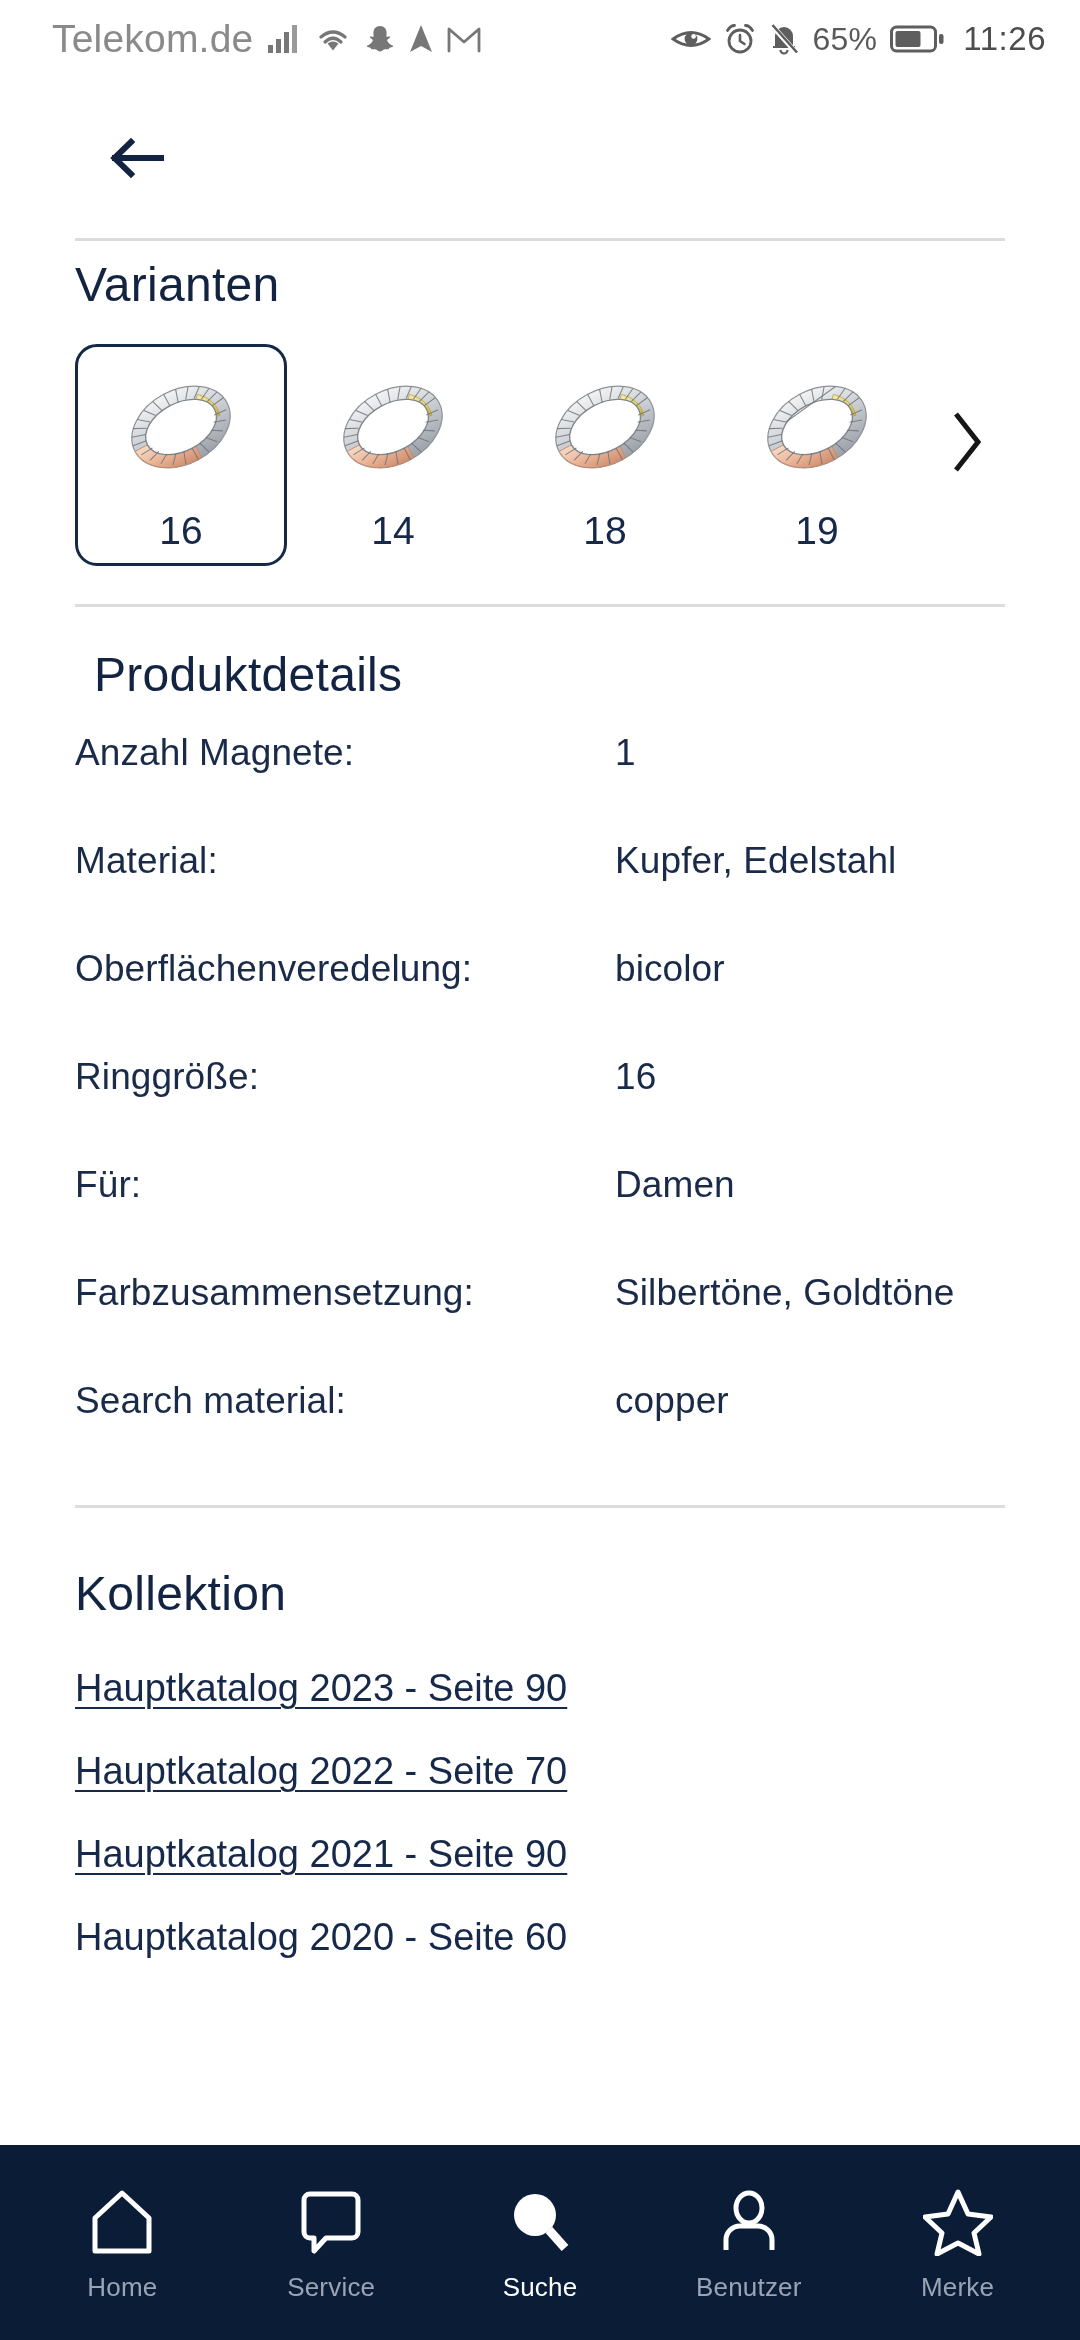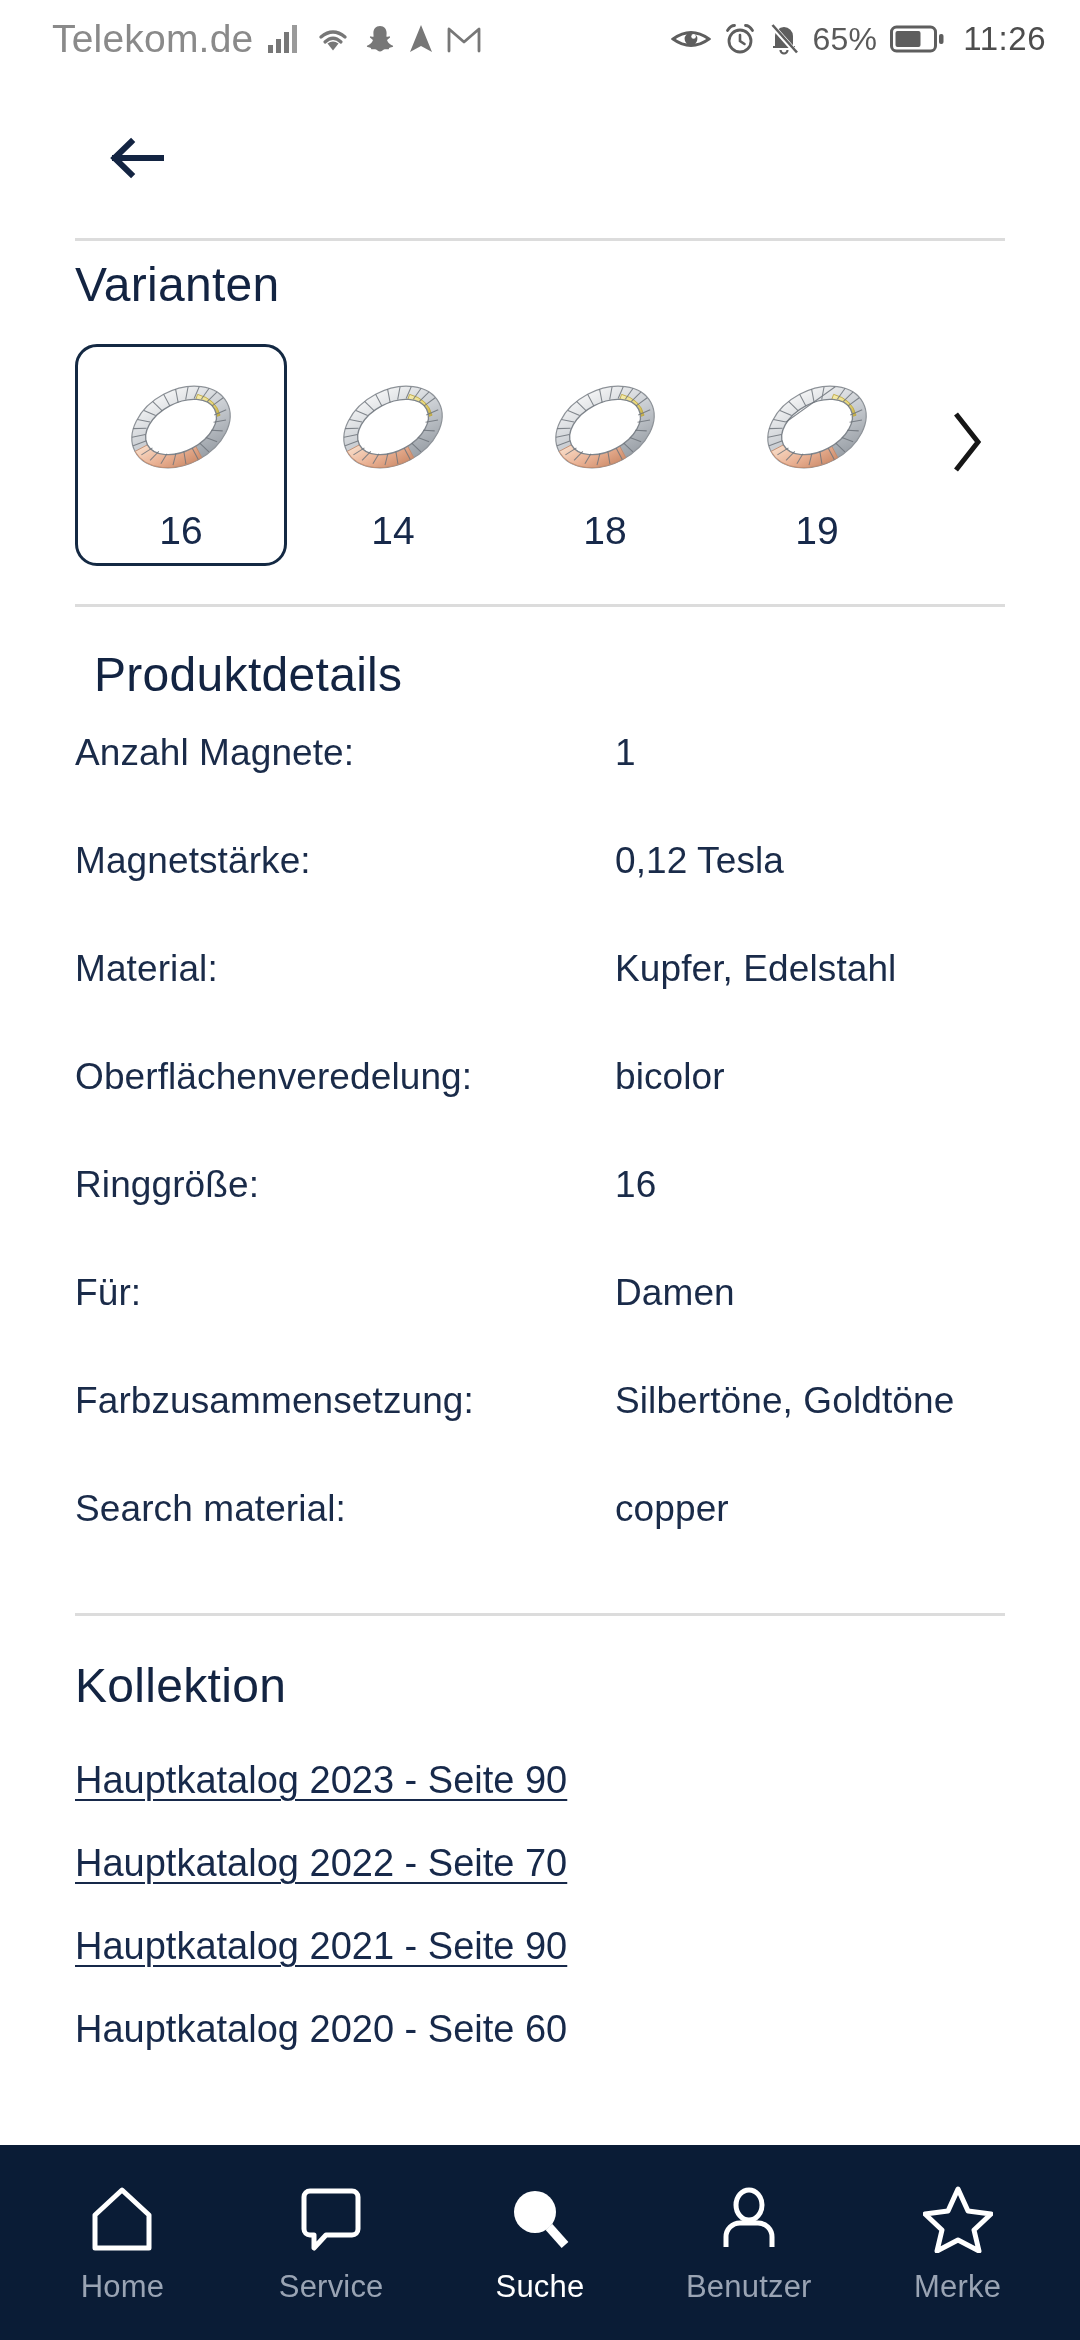--- a/index.html
+++ b/index.html
@@ -176,21 +176,21 @@
     letter-spacing: .1px;
   }
   .detail-value {
     font-size: 37px;
     color: #1a2b49;
     white-space: nowrap;
     letter-spacing: .1px;
   }
 
   
-  #kollektion-section { padding-top: 42px; }
+  #kollektion-section { padding-top: 58px; }
   #kollektion-title { margin-bottom: 26px; }
 
   .collection-link {
     display: block;
     font-size: 38px;
     color: #17294a;
     text-decoration: underline;
     text-underline-offset: 6px;
     text-decoration-thickness: 2px;
     line-height: 83px;
@@ -224,21 +224,21 @@
     background: transparent;
     border: 0;
   }
   .nav-icon {
     height: 72px;
     display: flex;
     align-items: center;
     justify-content: center;
   }
   .nav-label {
-    font-size: 31px;
+    font-size: 26px;
     color: #9aa4b4;
     line-height: 1;
     letter-spacing: .2px;
   }
   .nav-item.active .nav-label { color: #ffffff; }
 </style>
 </head>
 <body>
 
 <div id="status-bar">
@@ -511,24 +511,20 @@
 
   <section class="section" id="produktdetails-section">
     <h2 class="section-title" id="produktdetails-title">Produktdetails</h2>
 
     <div id="details-table">
       <div class="detail-row">
         <span class="detail-label">Anzahl Magnete:</span>
         <span class="detail-value">1</span>
       </div>
       <div class="detail-row">
-        <span class="detail-label">Magnetstärke:</span>
-        <span class="detail-value">0,12 Tesla</span>
-      </div>
-      <div class="detail-row">
         <span class="detail-label">Material:</span>
         <span class="detail-value">Kupfer, Edelstahl</span>
       </div>
       <div class="detail-row">
         <span class="detail-label">Oberflächenveredelung:</span>
         <span class="detail-value">bicolor</span>
       </div>
       <div class="detail-row">
         <span class="detail-label">Ringgröße:</span>
         <span class="detail-value">16</span>

